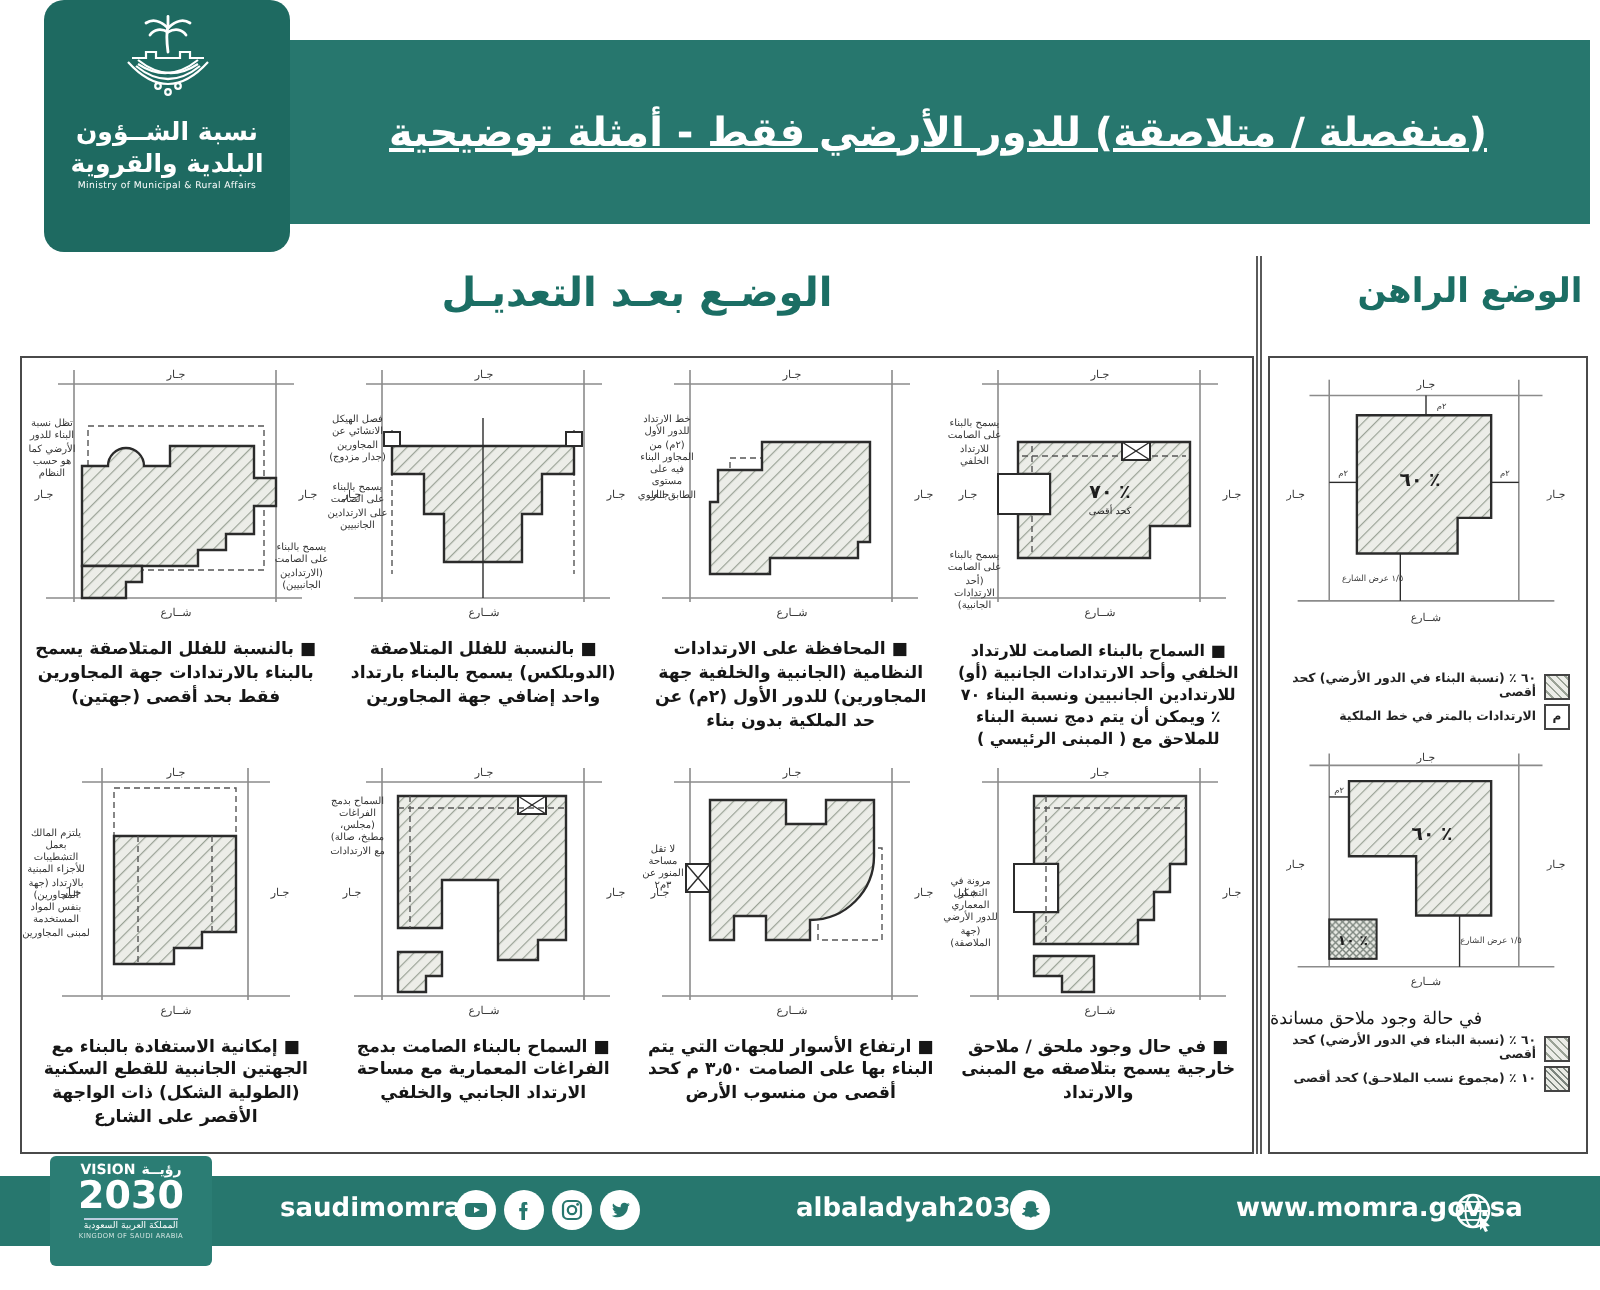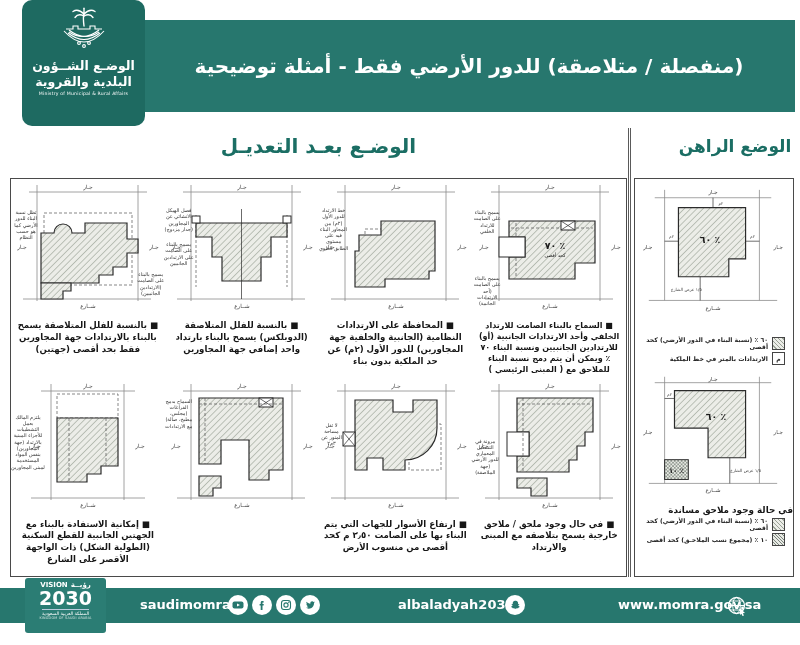--- a/index.html
+++ b/index.html
@@ -4,42 +4,42 @@
 <style>
   html,body{margin:0;padding:0;}
   body{
     width:800px;height:645px;position:relative;background:#ffffff;
     font-family:"DejaVu Sans", sans-serif;overflow:hidden;
   }
   
   .header-band{position:absolute;left:143px;top:20px;width:652px;height:92px;
     background:#27776E;display:flex;flex-direction:column;justify-content:center;}
   .header-band .t1{direction:rtl;text-align:center;color:#fff;font-weight:bold;font-size:21px;line-height:1.55;}
-  .header-band .t2{direction:rtl;text-align:center;color:#fff;font-weight:bold;font-size:20px;line-height:1.45;}
+  .header-band .t2{direction:rtl;text-align:center;color:#fff;font-weight:bold;font-size:20px;line-height:1.45;text-decoration:underline;}
   .logo-box{position:absolute;left:22px;top:0;width:123px;height:126px;background:#1E6A61;
     border-radius:10px;display:flex;flex-direction:column;align-items:center;padding-top:6px;box-sizing:border-box;}
   .logo-box .ar{color:#fff;font-weight:bold;font-size:12.5px;line-height:1.25;direction:rtl;text-align:center;}
   .logo-box .en{color:#fff;font-size:4.6px;margin-top:2px;letter-spacing:.2px;}
   
   .sec-title{position:absolute;color:#1B6E64;font-weight:bold;direction:rtl;text-align:center;}
   .sec-after{left:10px;top:134px;width:617px;font-size:20px;}
   .sec-current{left:654px;top:136px;width:162px;font-size:17px;}
   .vsep{position:absolute;left:628px;top:128px;width:1px;height:449px;
     border-left:1.2px solid #5a5a5a;border-right:1.2px solid #5a5a5a;}
   
   .grid{position:absolute;left:10px;top:178px;width:617px;height:399px;border:1.5px solid #4a4a4a;
     background:#fff;display:grid;grid-template-columns:repeat(4,1fr);grid-template-rows:1fr 1fr;box-sizing:border-box;}
   .cell{position:relative;}
   .cell svg{display:block;margin:0 auto;}
   .cap{direction:rtl;font-size:8.6px;font-weight:bold;text-align:center;color:#161616;
     line-height:1.38;padding:1px 5px 0 5px;}
   .callout{position:absolute;direction:rtl;font-size:5px;line-height:1.25;color:#333;text-align:center;}
   .rpanel{position:absolute;left:634px;top:178px;width:160px;height:399px;border:1.5px solid #4a4a4a;
     background:#fff;box-sizing:border-box;padding-top:2px;}
-  .rtitle{direction:rtl;font-size:8.8px;font-weight:bold;text-align:right;color:#161616;margin:1px 0 1px 0;}
+  .rtitle{direction:rtl;font-size:8.8px;font-weight:normal;text-align:left;color:#161616;margin:1px 0 1px 0;}
   .lrow{direction:rtl;display:flex;align-items:center;gap:4px;padding:1px 8px;
     font-size:6.2px;font-weight:bold;color:#222;}
   .sw{width:11px;height:11px;border:1px solid #444;flex:0 0 auto;
     background:repeating-linear-gradient(45deg,#ecede8 0 2px,#9aa296 2px 3px);}
   .swx{width:11px;height:11px;border:1px solid #444;flex:0 0 auto;
     background:repeating-linear-gradient(45deg,#e8eae4 0 1.6px,#7c857e 1.6px 2.4px),
                repeating-linear-gradient(-45deg,transparent 0 1.6px,#7c857e 1.6px 2.4px);}
   .swm{min-width:11px;height:11px;border:1px solid #444;flex:0 0 auto;font-size:6px;font-weight:bold;
     display:flex;align-items:center;justify-content:center;color:#222;background:#fff;}
   
@@ -99,21 +99,21 @@
       <path d="M13 23 h7 v-3 h5 v3 h12 v-3 h5 v3 h7"></path>
       <path d="M11 25 Q31 47 51 25"></path>
       <path d="M15 27 Q31 40 47 27"></path>
       <path d="M16 26 Q31 36 46 24"></path>
       <path d="M46 26 Q31 36 16 24"></path>
       <circle cx="26" cy="37" r="1.4"></circle>
       <circle cx="36" cy="37" r="1.4"></circle>
       <circle cx="31" cy="40" r="1.4"></circle>
     </g>
   </svg>
-  <div class="ar">الوضـع الشــؤون</div>
+  <div class="ar">نسبة الشــؤون</div>
   <div class="ar">البلدية والقروية</div>
   <div class="en">Ministry of Municipal &amp; Rural Affairs</div>
 </div>
 
 <div class="sec-title sec-after">الوضـع بعـد التعديـل</div>
 <div class="sec-title sec-current">الوضع الراهن</div>
 <div class="vsep"></div>
 
 <div class="grid">
 
@@ -231,20 +231,21 @@
       <text class="svgt" x="77" y="129">شــارع</text>
       <path class="bld" d="M34,20 L118,20 L118,92 L104,92 L104,102 L84,102 L84,62 L56,62 L56,86 L34,86 Z"></path>
       <path class="bld" d="M34,98 L56,98 L56,110 L48,110 L48,118 L34,118 Z"></path>
       <rect class="wht" x="94" y="20" width="14" height="9"></rect>
       <line class="thin" x1="94" y1="20" x2="108" y2="29"></line>
       <line class="thin" x1="108" y1="20" x2="94" y2="29"></line>
       <line class="dsh" x1="40" y1="20" x2="40" y2="86"></line>
       <line class="dsh" x1="34" y1="26" x2="118" y2="26"></line>
     </svg>
     <div class="callout" style="left:-2px;top:20px;width:32px;">السماح بدمج الفراغات (مجلس، مطبخ، صالة) مع الارتدادات</div>
+    <div class="cap">■ السماح بالبناء الصامت بدمج الفراغات المعمارية مع مساحة الارتداد الجانبي والخلفي</div>
   </div>
 
   <div class="cell">
     <svg viewBox="0 0 153 140" width="153" height="140">
       <line class="bnd" x1="18" y1="13" x2="136" y2="13"></line>
       <line class="bnd" x1="26" y1="6" x2="26" y2="122"></line>
       <line class="bnd" x1="127" y1="6" x2="127" y2="122"></line>
       <line class="bnd" x1="12" y1="120" x2="140" y2="120"></line>
       <text class="svgt" x="77" y="10">جـار</text>
       <text class="svgt" x="11" y="70">جـار</text>

